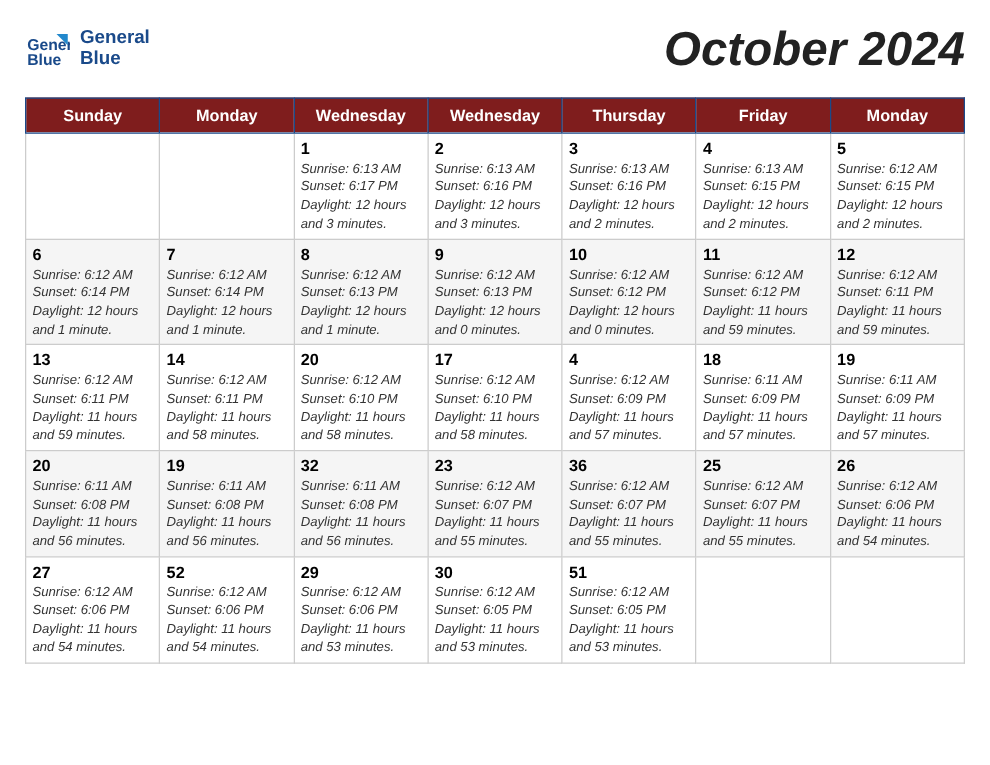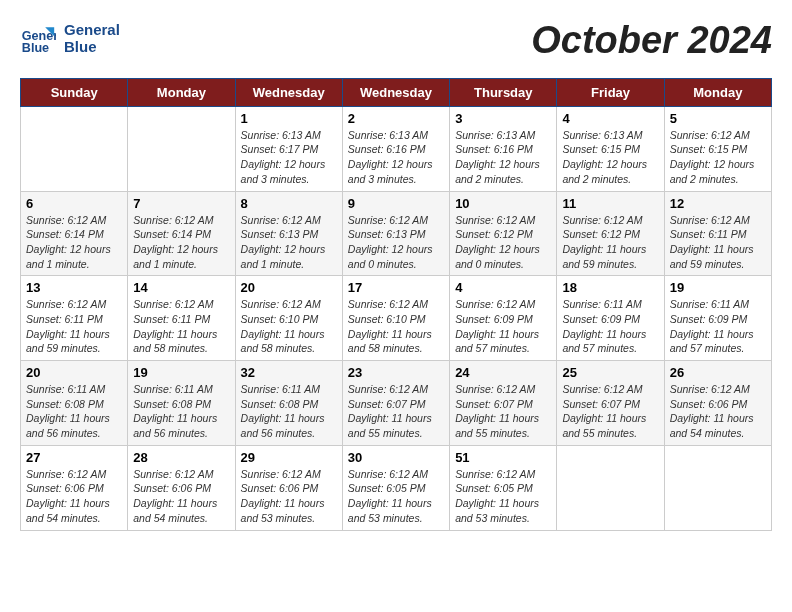--- a/index.html
+++ b/index.html
@@ -255,21 +255,21 @@
 Sunset: 6:08 PM
 Daylight: 11 hours and 56 minutes.</div>
         </td>
         <td>
           <span class="day-number">23</span>
           <div class="day-info" style="white-space: pre-wrap;">Sunrise: 6:12 AM
 Sunset: 6:07 PM
 Daylight: 11 hours and 55 minutes.</div>
         </td>
         <td>
-          <span class="day-number">24</span>
+          <span class="day-number">36</span>
           <div class="day-info" style="white-space: pre-wrap;">Sunrise: 6:12 AM
 Sunset: 6:07 PM
 Daylight: 11 hours and 55 minutes.</div>
         </td>
         <td>
           <span class="day-number">25</span>
           <div class="day-info" style="white-space: pre-wrap;">Sunrise: 6:12 AM
 Sunset: 6:07 PM
 Daylight: 11 hours and 55 minutes.</div>
         </td>
@@ -281,21 +281,21 @@
         </td>
       </tr>
       <tr>
         <td>
           <span class="day-number">27</span>
           <div class="day-info" style="white-space: pre-wrap;">Sunrise: 6:12 AM
 Sunset: 6:06 PM
 Daylight: 11 hours and 54 minutes.</div>
         </td>
         <td>
-          <span class="day-number">28</span>
+          <span class="day-number">52</span>
           <div class="day-info" style="white-space: pre-wrap;">Sunrise: 6:12 AM
 Sunset: 6:06 PM
 Daylight: 11 hours and 54 minutes.</div>
         </td>
         <td>
           <span class="day-number">29</span>
           <div class="day-info" style="white-space: pre-wrap;">Sunrise: 6:12 AM
 Sunset: 6:06 PM
 Daylight: 11 hours and 53 minutes.</div>
         </td>

